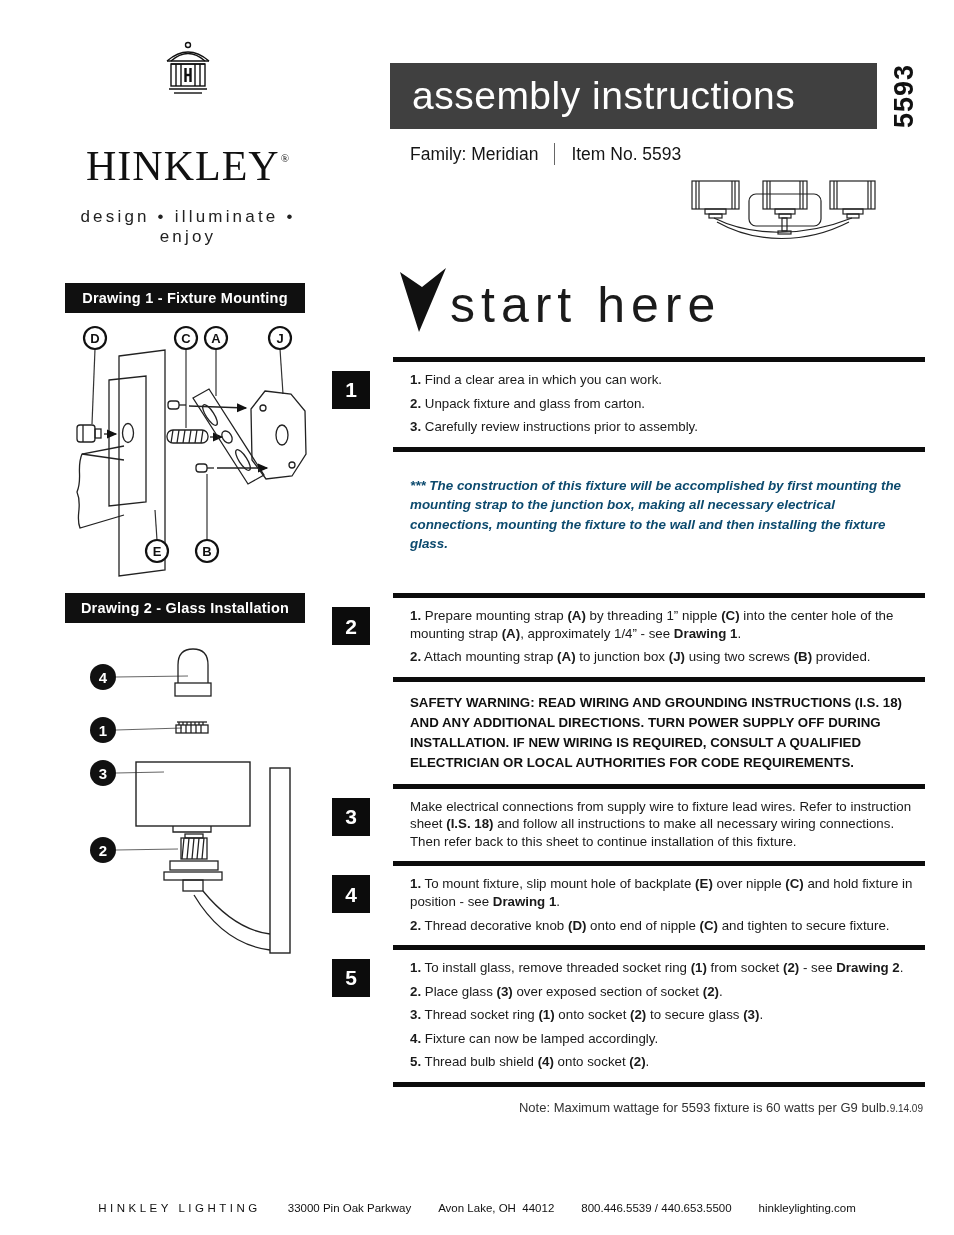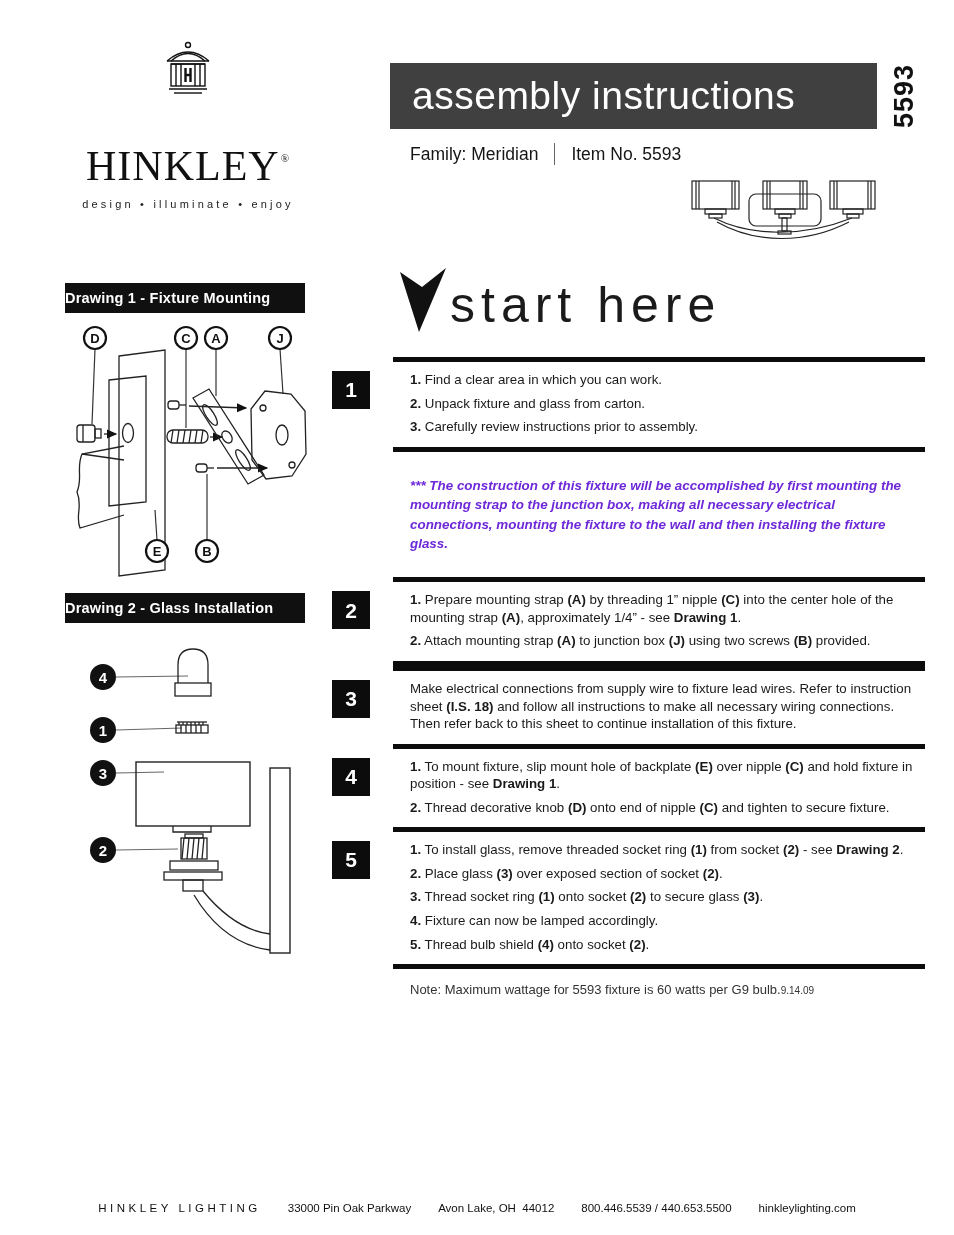--- a/index.html
+++ b/index.html
@@ -5,52 +5,52 @@
   html,body{margin:0;padding:0;background:#e8e8e8;}
   #page{position:relative;width:954px;height:1235px;background:#ffffff;margin:0 auto;
         font-family:"Liberation Sans",sans-serif;color:#1a1a1a;overflow:hidden;}
 
   
   .logo{position:absolute;left:72px;top:40px;width:232px;text-align:center;}
   .lantern{display:block;margin:0 auto 2px auto;}
   .hinkley{font-family:"Liberation Serif",serif;font-size:42px;letter-spacing:1px;line-height:1;color:#111;margin-top:47px;}
   .hinkley sup{font-size:11px;vertical-align:18px;margin-left:1px;}
   .lighting{font-family:"Liberation Serif",serif;font-size:20px;letter-spacing:9px;margin-top:3px;margin-left:8px;color:#111;}
-  .tagline{font-size:11px;letter-spacing:3.2px;margin-top:11px;color:#222;}
+  .tagline{font-size:17px;letter-spacing:3.2px;margin-top:20px;color:#222;}
 
   
   .banner{position:absolute;left:390px;top:63px;width:487px;height:66px;background:#404040;color:#fff;
           display:flex;align-items:center;padding-left:22px;box-sizing:border-box;font-size:39px;letter-spacing:.5px;}
   .itemvert{position:absolute;left:886px;top:54px;height:84px;width:36px;display:flex;align-items:center;justify-content:center;
             writing-mode:vertical-rl;transform:rotate(180deg);font-weight:bold;font-size:27px;letter-spacing:1px;color:#111;}
   .family{position:absolute;left:410px;top:143px;display:flex;align-items:center;gap:16px;font-size:17.5px;color:#151515;}
   .vsep{width:1px;height:22px;background:#666;}
   .fixture{position:absolute;left:672px;top:168px;}
 
   
   .dbanner{position:absolute;left:65px;width:240px;height:30px;background:#101010;color:#fff;font-weight:bold;
-           font-size:14.5px;display:flex;align-items:center;justify-content:flex-start;letter-spacing:.2px;}
+           font-size:14.5px;display:flex;align-items:center;justify-content:center;letter-spacing:.2px;}
   .d1{position:absolute;left:62px;top:318px;}
   .d2{position:absolute;left:62px;top:638px;}
 
   
   .starthere{position:absolute;left:398px;top:266px;display:flex;align-items:flex-start;}
   .starttext{font-size:50px;letter-spacing:6px;line-height:1;margin-top:14px;color:#1b1b1b;}
 
   
   .rightcol{position:absolute;left:393px;top:357px;width:532px;}
   .rule{height:5px;background:#0c0c0c;}
   .stepblock{position:relative;padding:9px 2px 9px 17px;font-size:13.3px;line-height:1.32;color:#1a1a1a;}
   .stepblock p{margin:0 0 6px 0;}
   .stepblock p:last-child{margin-bottom:2px;}
   .stepbox{position:absolute;left:-61px;top:9px;width:38px;height:38px;background:#0c0c0c;color:#fff;
            font-weight:bold;font-size:21px;display:flex;align-items:center;justify-content:center;}
-  .noteblock{padding:24px 6px 24px 17px;font-size:13.4px;font-weight:bold;font-style:italic;line-height:1.45;color:#6d28d9;}
+  .noteblock{padding:24px 6px 40px 17px;font-size:13.4px;font-weight:bold;font-style:italic;line-height:1.45;color:#0c4a6e;}
   .safetyblock{padding:11px 10px 11px 17px;font-weight:bold;font-size:13.3px;line-height:1.5;color:#101010;}
-  .wattnote{display:flex;justify-content:flex-start;align-items:baseline;padding:13px 2px 0 17px;font-size:13px;color:#333;}
+  .wattnote{display:flex;justify-content:flex-end;align-items:baseline;padding:13px 2px 0 17px;font-size:13px;color:#333;}
   .wattnote .date{font-size:10px;color:#333;}
 
   
   .footer{position:absolute;left:0;right:0;top:1202px;display:flex;justify-content:center;gap:27px;
           font-size:11.5px;color:#111;align-items:baseline;}
   .footer span{white-space:pre;}
   .fbrand{letter-spacing:3.5px;}
 </style>
 </head>
 <body>
@@ -256,20 +256,21 @@
     <div class="noteblock">*** The construction of this fixture will be accomplished by first mounting the mounting strap to the junction box, making all necessary electrical connections, mounting the fixture to the wall and then installing the fixture glass.</div>
     <div class="rule"></div>
 
     <div class="stepblock">
       <div class="stepbox">2</div>
       <p><b>1.</b><span> Prepare mounting strap </span><b>(A)</b><span> by threading 1” nipple </span><b>(C)</b><span> into the center hole of the mounting strap </span><b>(A)</b><span>, approximately 1/4” - see </span><b>Drawing 1</b><span>.</span></p>
       <p><b>2.</b><span> Attach mounting strap </span><b>(A)</b><span> to junction box </span><b>(J)</b><span> using two screws </span><b>(B)</b><span> provided.</span></p>
     </div>
     <div class="rule"></div>
 
+    <div class="safetyblock">SAFETY WARNING: READ WIRING AND GROUNDING INSTRUCTIONS (I.S. 18) AND ANY ADDITIONAL DIRECTIONS. TURN POWER SUPPLY OFF DURING INSTALLATION. IF NEW WIRING IS REQUIRED, CONSULT A QUALIFIED ELECTRICIAN OR LOCAL AUTHORITIES FOR CODE REQUIREMENTS.</div>
     <div class="rule"></div>
 
     <div class="stepblock">
       <div class="stepbox">3</div>
       <p><span>Make electrical connections from supply wire to fixture lead wires. Refer to instruction sheet </span><b>(I.S. 18)</b><span> and follow all instructions to make all necessary wiring connections. Then refer back to this sheet to continue installation of this fixture.</span></p>
     </div>
     <div class="rule"></div>
 
     <div class="stepblock">
       <div class="stepbox">4</div>

